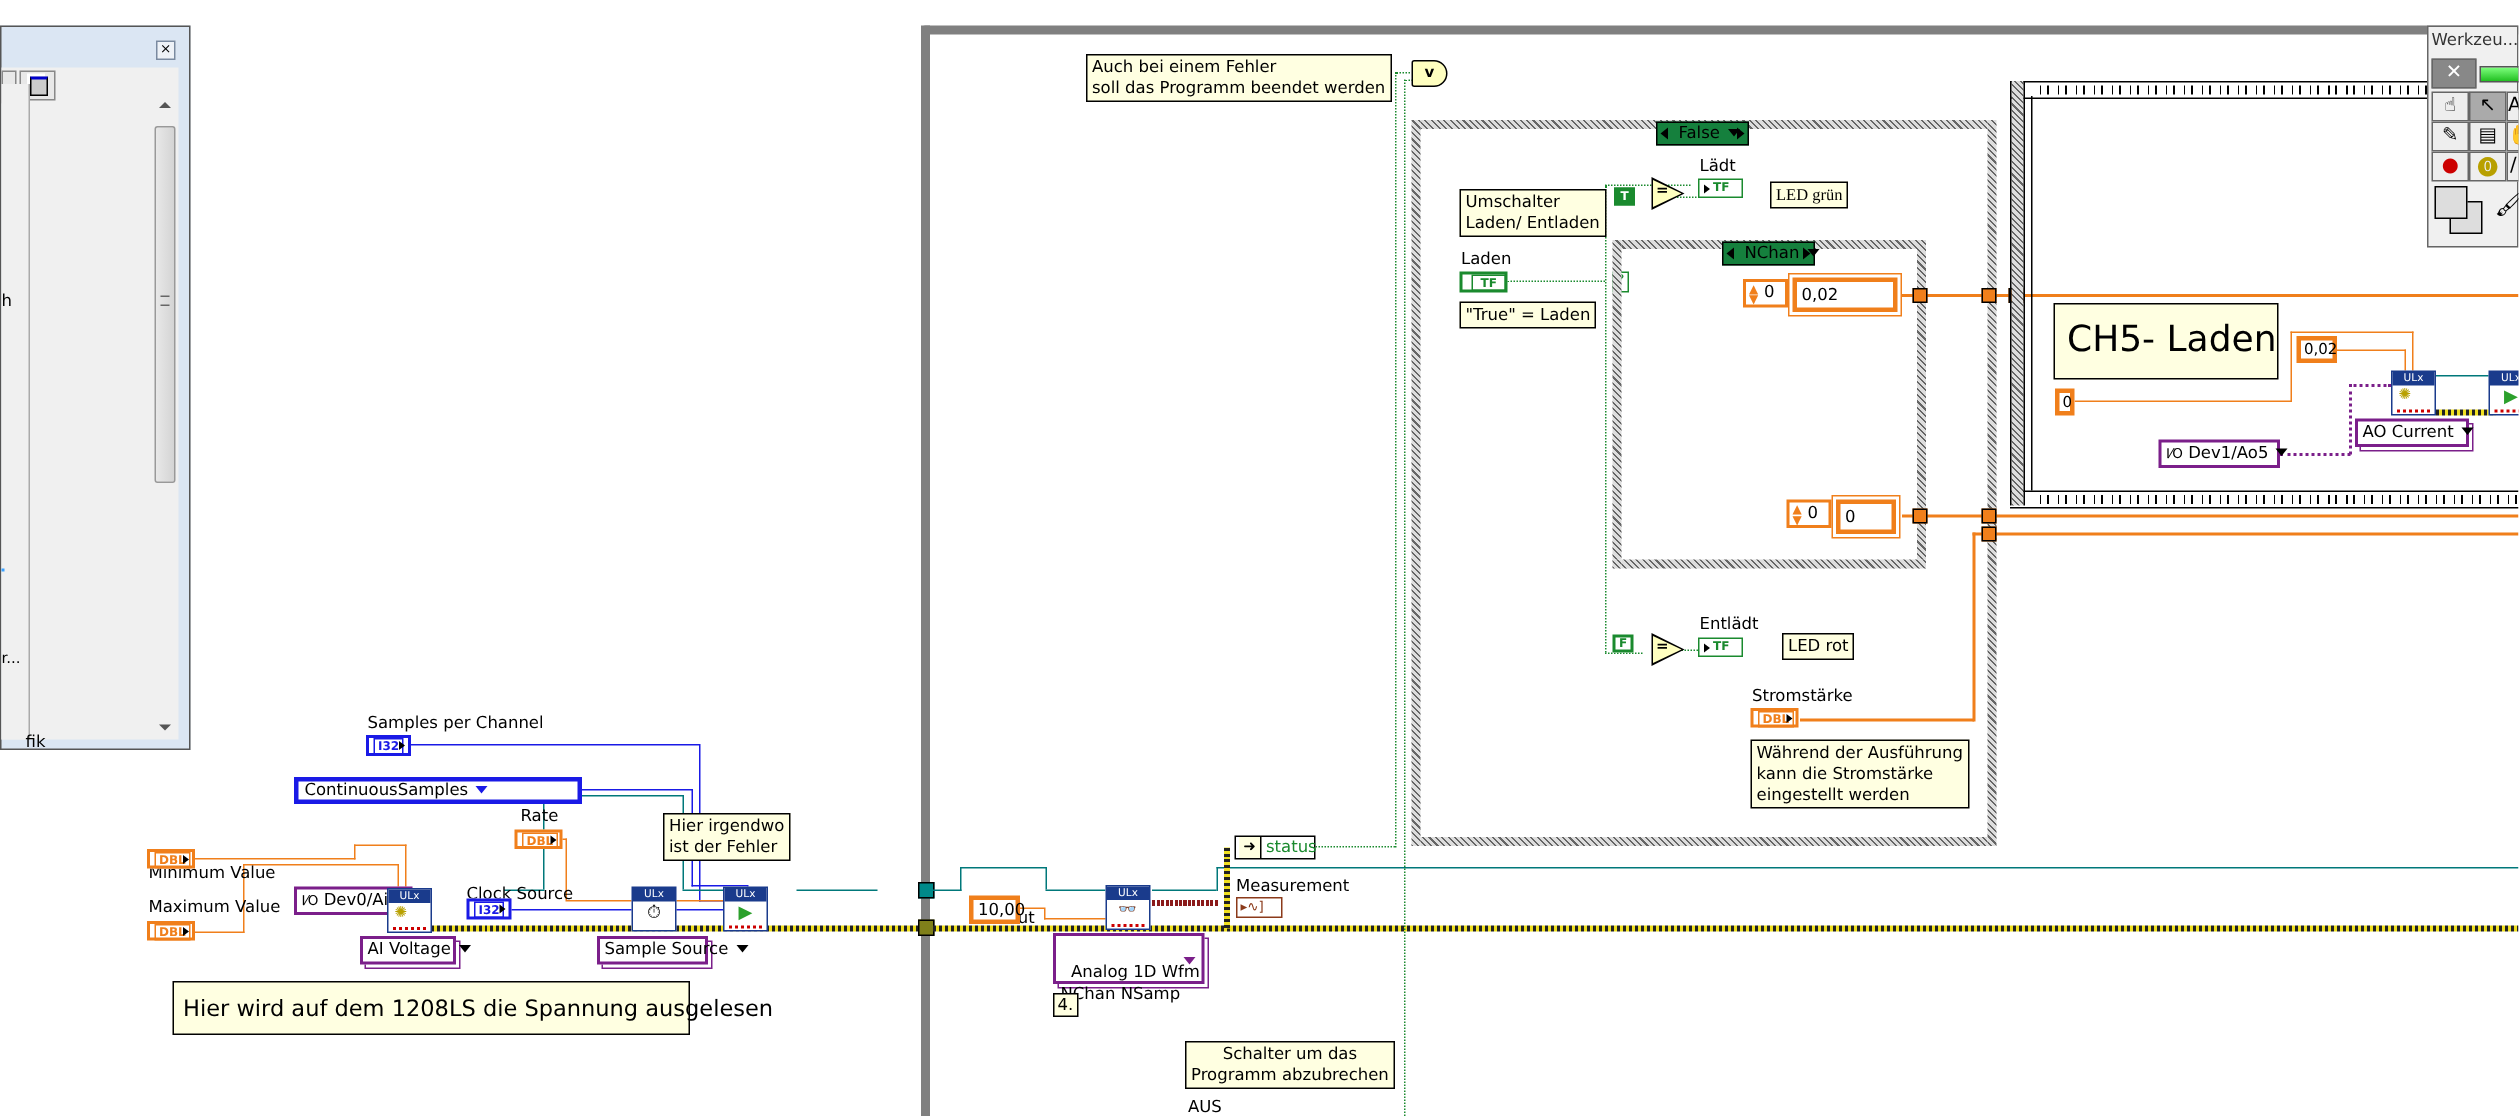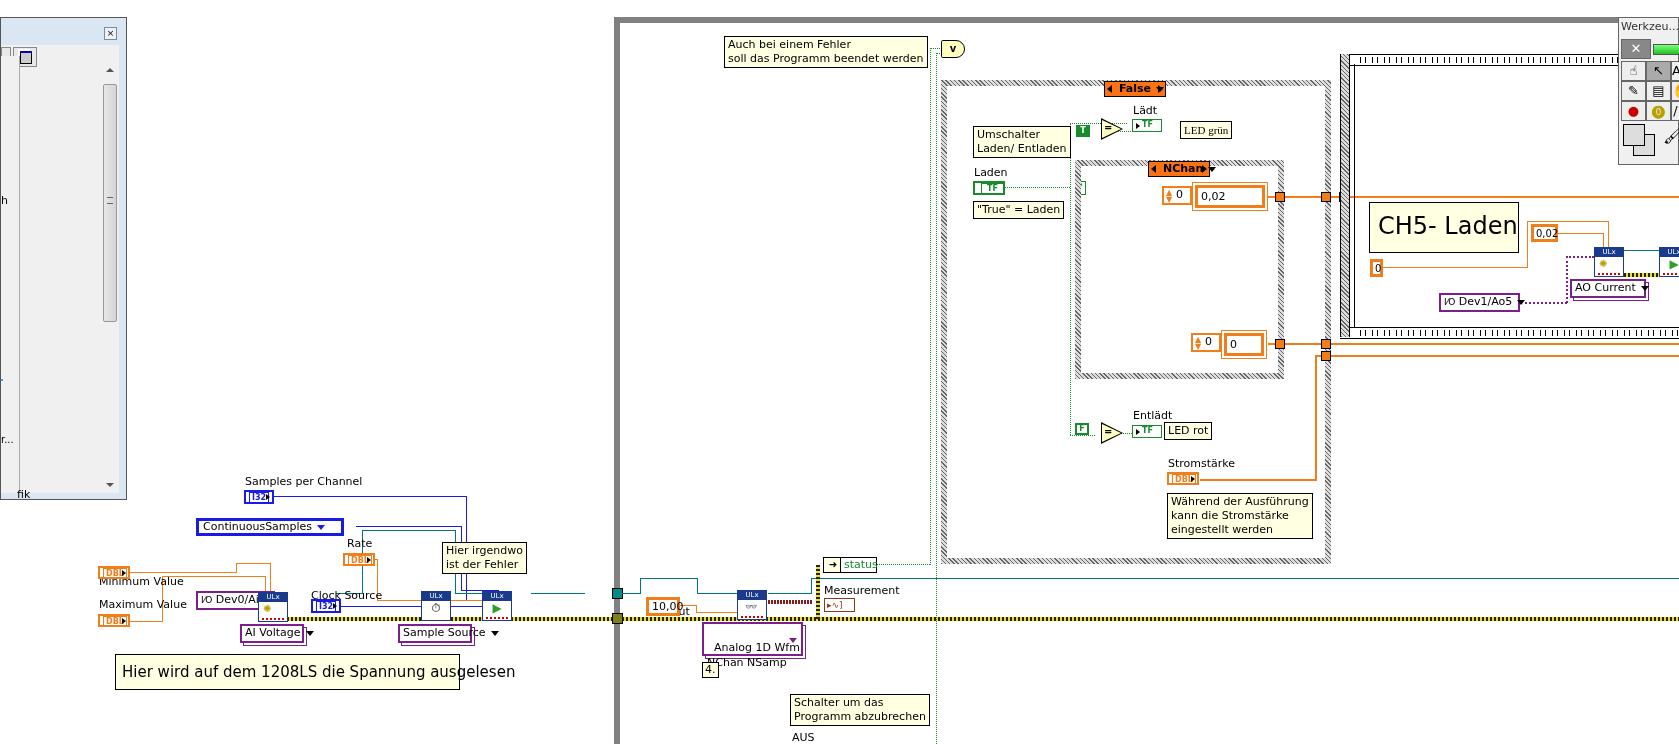--- a/index.html
+++ b/index.html
@@ -30,21 +30,21 @@
   .tf-green::before{content:"TF";position:absolute;left:6px;top:0;font-size:8px;font-weight:bold;color:#1a8a2e;line-height:9px;border:1px solid #1a8a2e;padding:0 5px;}
   .tf-ind{position:absolute;width:30px;height:13px;border:1px solid #1a8a2e;background:#fff;box-sizing:border-box;}
   .tf-ind::before{content:"TF";position:absolute;left:9px;top:1px;font-size:8px;font-weight:bold;color:#1a8a2e;line-height:8px;}
   .tf-ind::after{content:"";position:absolute;left:3px;top:3px;border-left:4px solid #000;border-top:3px solid transparent;border-bottom:3px solid transparent;}
   .bool-const{position:absolute;width:14px;height:12px;border:2px solid #1a8a2e;box-sizing:border-box;background:#fff;font-size:8px;font-weight:bold;color:#1a8a2e;line-height:8px;text-align:center;}
   .bool-const.t{background:#1a8a2e;color:#fff;}
   .eq{position:absolute;width:0;height:0;border-left:22px solid #000;border-top:11px solid transparent;border-bottom:11px solid transparent;}
   .eq i{position:absolute;left:-21px;top:-9px;width:0;height:0;border-left:19px solid #ffffc0;border-top:9px solid transparent;border-bottom:9px solid transparent;}
   .eq b{position:absolute;left:-19px;top:-7px;font-size:10px;line-height:12px;font-weight:bold;}
   .case{position:absolute;box-sizing:border-box;border:6px solid #888;border-image:repeating-linear-gradient(45deg,#666 0 1px,#ddd 1px 3px) 6;}
-  .selector{position:absolute;background:#f97316;border:1px solid #000;font-size:11px;line-height:14px;height:16px;box-sizing:border-box;padding:0 14px;white-space:nowrap;font-weight:bold;}
+  .selector{position:absolute;background:#15803d;border:1px solid #000;font-size:11px;line-height:14px;height:16px;box-sizing:border-box;padding:0 14px;white-space:nowrap;}
   .selector .l,.selector .r{position:absolute;top:3px;width:0;height:0;border-top:4px solid transparent;border-bottom:4px solid transparent;}
   .selector .l{left:2px;border-right:5px solid #000;}
   .selector .r{right:2px;border-left:5px solid #000;}
   .tunnel{position:absolute;width:8px;height:8px;background:#f07f1b;border:1px solid #000;}
   .wire{position:absolute;}
   .w-orange{background:#f07f1b;}
   .w-blue{background:#1a1ae6;}
   .w-teal{background:#00787a;}
   .w-err{height:4px;background:repeating-linear-gradient(90deg,#222 0 2px,#f0e020 2px 4px);}
   .w-err-v{width:4px;background:repeating-linear-gradient(0deg,#222 0 2px,#f0e020 2px 4px);}
@@ -123,21 +123,21 @@
 
 <div class="wire w-blue" style="left:336px;top:606px;width:165px;height:1px;"></div>
 
 <div class="wire w-purple-dot" style="left:231px;top:600px;width:27px;"></div>
 
 <div class="wire w-err" style="left:287px;top:617px;width:330px;"></div>
 
 <span class="lbl" style="left:245px;top:475px;">Samples per Channel</span>
 <div class="i32" style="left:244px;top:490px;"></div>
 
-<div class="enum-blue" style="left:196px;top:518px;width:148px;">
+<div class="enum-blue" style="left:196px;top:518px;width:192px;">
   <span>ContinuousSamples</span><span class="drop blue"></span>
 </div>
 
 <span class="lbl" style="left:99px;top:551px;margin-top:24px;">Minimum Value</span>
 <div class="dbl" style="left:98px;top:566px;"></div>
 <span class="lbl" style="left:99px;top:598px;">Maximum Value</span>
 <div class="dbl" style="left:98px;top:614px;"></div>
 
 <div class="ring-purple" style="left:196px;top:591px;width:79px;height:19px;">
   <span style="font-size:9px;">I⁄O</span>
@@ -232,21 +232,21 @@
 <div class="abs" style="left:823px;top:557px;width:54px;height:16px;background:#fff;border:1px solid #000;box-sizing:border-box;">
   <span class="abs" style="left:2px;top:0;width:14px;height:14px;background:#ffffe1;border-right:1px solid #000;font-size:10px;line-height:14px;text-align:center;">➜</span>
   <span class="abs" style="left:20px;top:0;font-size:11px;color:#1a8a2e;line-height:14px;">status</span>
 </div>
 
 <span class="lbl" style="left:824px;top:584px;">Measurement</span>
 <div class="abs" style="left:824px;top:598px;width:31px;height:14px;border:1px solid #8b3a1a;background:#fff;box-sizing:border-box;font-size:9px;line-height:12px;color:#8b3a1a;padding-left:2px;">
   <span>▸∿]</span>
 </div>
 
-<div class="comment" style="left:790px;top:694px;">Schalter um das
+<div class="comment" style="left:790px;top:694px;text-align:center;">Schalter um das
 Programm abzubrechen</div>
 <span class="lbl" style="left:792px;top:731px;">AUS</span>
 
 <div class="case" style="left:941px;top:80px;width:390px;height:484px;"></div>
 <div class="selector" style="left:1104px;top:81px;width:62px;">
   <span class="l"></span>
   <span>False</span><span class="drop"></span>
   <span class="r"></span>
 </div>
 
@@ -274,21 +274,21 @@
 
 <div class="abs" style="left:1075px;top:181px;width:9px;height:12px;border:1px solid #1a8a2e;background:#fff;font-size:9px;line-height:11px;color:#1a8a2e;text-align:center;">?</div>
 
 <div class="bool-const" style="left:1075px;top:423px;">F</div>
 <div class="eq" style="left:1101px;top:422px;">
     <i></i>
     <b>=</b>
   </div>
 <span class="lbl" style="left:1133px;top:409px;">Entlädt</span>
 <div class="tf-ind" style="left:1132px;top:425px;"></div>
-<div class="comment" style="left:1164px;top:422px;">LED rot</div>
+<div class="comment" style="left:1188px;top:422px;">LED rot</div>
 
 <span class="lbl" style="left:1168px;top:457px;">Stromstärke</span>
 <div class="dbl" style="left:1167px;top:472px;"></div>
 <div class="comment" style="left:1167px;top:493px;">Während der Ausführung
 kann die Stromstärke
 eingestellt werden</div>
 
 <div class="case" style="left:1075px;top:160px;width:209px;height:219px;"></div>
 <div class="selector" style="left:1148px;top:161px;width:62px;">
   <span class="l"></span>

